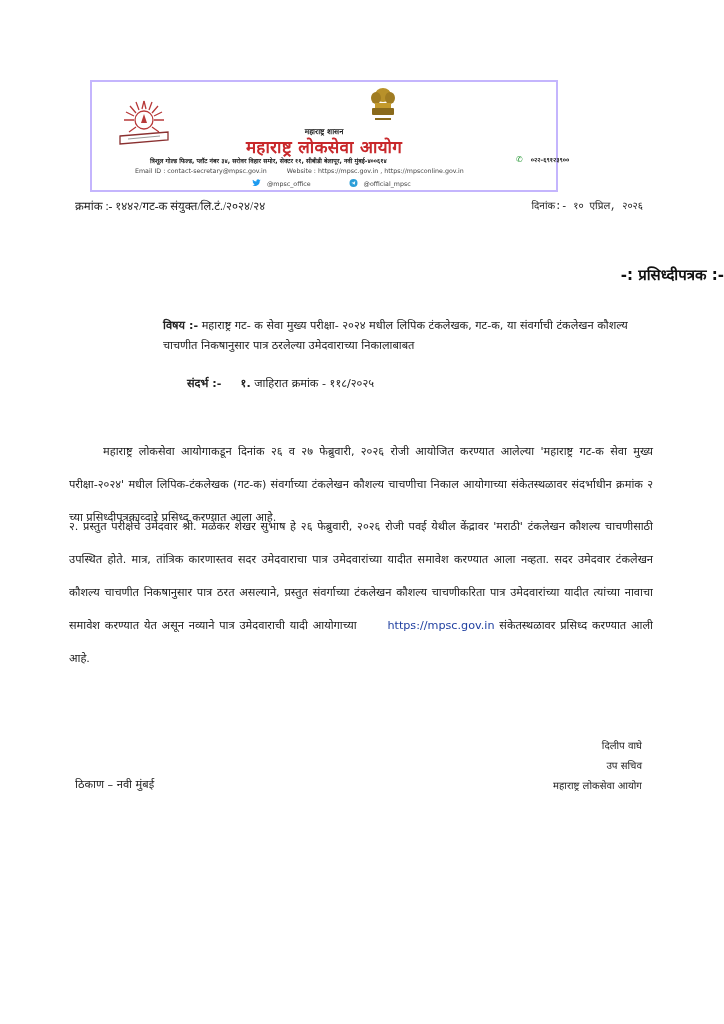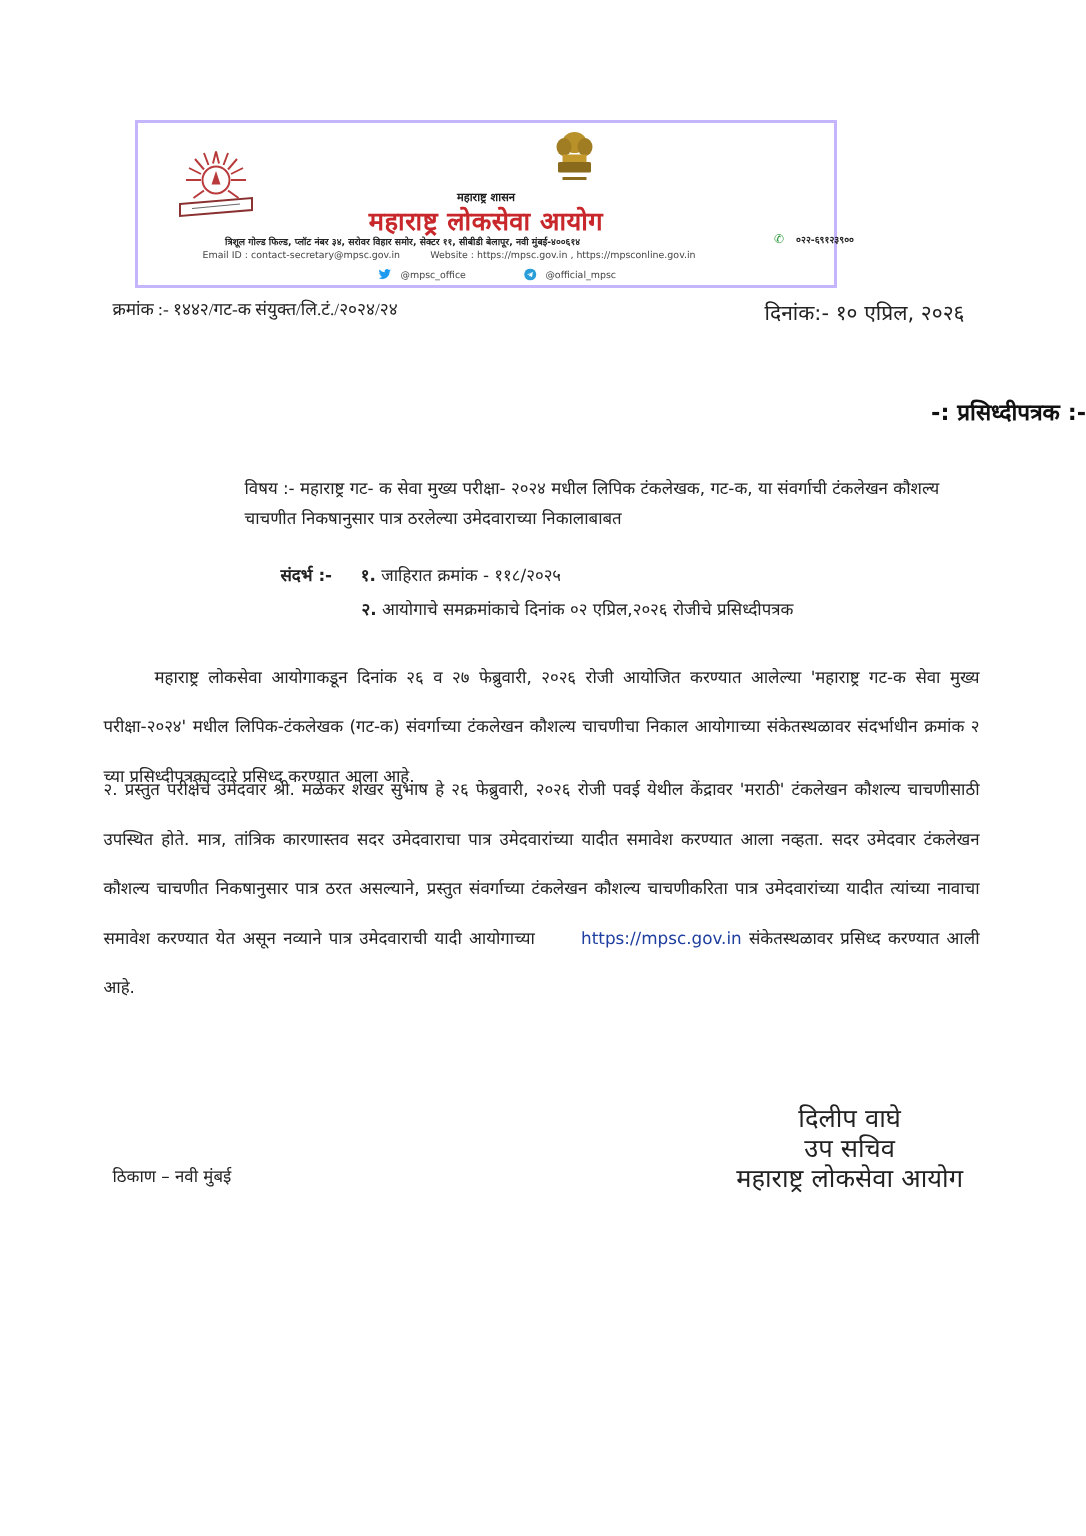--- a/index.html
+++ b/index.html
@@ -40,46 +40,46 @@
     }
     .lh-social .soc { display: inline-flex; align-items: center; }
     .lh-social .soc + .soc { margin-left: 38px; }
     .soc-ic { width: 9px; height: 8px; margin-right: 6px; }
 
     .ref-line {
       position: absolute; left: 75px; top: 198px; font-family: Liberation Serif, serif;
       font-size: 11.5px; color: #222;
     }
     .date-line {
-      position: absolute; right: 81px; top: 198px; font-size: 14px; color: #222;
+      position: absolute; right: 81px; top: 198px; font-size: 10px; color: #222; font-family: Liberation Mono, monospace;
     }
     .notice-title {
       position: absolute; left: 0; right: 0; top: 264px; text-align: right;
       font-size: 15px; font-weight: bold; color: #111;
     }
     .subject {
       position: absolute; left: 163px; top: 316px; width: 490px; font-size: 11.2px; line-height: 20px; color: #222;
     }
-    .subject b { font-weight: normal; margin-top: 11px; }
+    .subject b { font-weight: bold; margin-top: 11px; }
     .refs {
       position: absolute; left: 163px; top: 372px; font-size: 11.2px; line-height: 23px; color: #222;
     }
     .refs .lbl { font-weight: bold; display: inline-block; width: 50px; }
     .refs .item { display: block; margin-left: 24px; }
     .refs .item.second { padding-left: 54px; }
     .refs b { font-weight: bold; }
     .para {
       position: absolute; left: 69px; width: 584px; font-size: 11.2px; line-height: 33px; color: #222;
       text-align: justify;
     }
     .para1 { top: 435px; text-indent: 34px; }
     .para2 { top: 510px; }
     .link { color: #1f3fa0; margin-left: 26px; }
     .sign {
-      position: absolute; right: 82px; top: 736px; text-align: center; font-size: 17px; line-height: 20px; color: #222;
+      position: absolute; right: 82px; top: 736px; text-align: right; font-size: 10px; line-height: 20px; color: #222;
     }
     .place {
       position: absolute; left: 75px; top: 776px; font-size: 11.2px; color: #222;
     }
   </style>
 </head>
 <body>
 
 <div class="letterhead">
   <svg class="lh-logo-left" viewBox="0 0 60 58">
@@ -135,24 +135,20 @@
   <b>विषय :-</b>
   <span>महाराष्ट्र गट- क सेवा मुख्य परीक्षा- २०२४ मधील लिपिक टंकलेखक, गट-क,  या संवर्गाची टंकलेखन कौशल्य चाचणीत निकषानुसार पात्र ठरलेल्या  उमेदवाराच्या  निकालाबाबत</span>
 </div>
 
 <div class="refs">
   <span class="item">
     <span class="lbl">संदर्भ :-</span>
     <b>१.</b>
     <span>जाहिरात क्रमांक - ११८/२०२५</span>
   </span>
-  <span class="item second">
-    <b>२.</b>
-    <span>आयोगाचे समक्रमांकाचे दिनांक ०२ एप्रिल,२०२६ रोजीचे प्रसिध्दीपत्रक</span>
-  </span>
 </div>
 
 <div class="para para1">महाराष्ट्र लोकसेवा आयोगाकडून दिनांक २६ व २७ फेब्रुवारी, २०२६ रोजी आयोजित करण्यात आलेल्या 'महाराष्ट्र गट-क सेवा मुख्य परीक्षा-२०२४' मधील लिपिक-टंकलेखक (गट-क) संवर्गाच्या टंकलेखन कौशल्य चाचणीचा निकाल आयोगाच्या संकेतस्थळावर संदर्भाधीन क्रमांक २ च्या प्रसिध्दीपत्रकाव्दारे प्रसिध्द करण्यात आला आहे.</div>
 
 <div class="para para2">
   <span>२.   प्रस्तुत परीक्षेचे उमेदवार श्री. मळेकर शेखर सुभाष हे २६ फेब्रुवारी, २०२६ रोजी पवई येथील केंद्रावर 'मराठी' टंकलेखन कौशल्य चाचणीसाठी उपस्थित होते. मात्र, तांत्रिक कारणास्तव  सदर उमेदवाराचा पात्र उमेदवारांच्या यादीत समावेश करण्यात आला नव्हता. सदर उमेदवार टंकलेखन कौशल्य चाचणीत निकषानुसार पात्र ठरत असल्याने, प्रस्तुत संवर्गाच्या टंकलेखन कौशल्य चाचणीकरिता पात्र उमेदवारांच्या यादीत त्यांच्या नावाचा समावेश करण्यात येत असून नव्याने पात्र उमेदवाराची यादी आयोगाच्या </span><span class="link">https://mpsc.gov.in</span><span> संकेतस्थळावर प्रसिध्द करण्यात आली आहे.</span>
 </div>
 
 <div class="sign">
   <div>दिलीप  वाघे</div>

